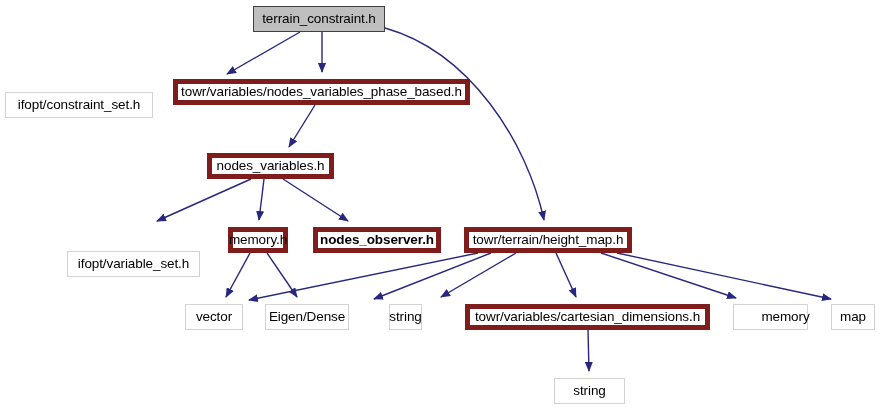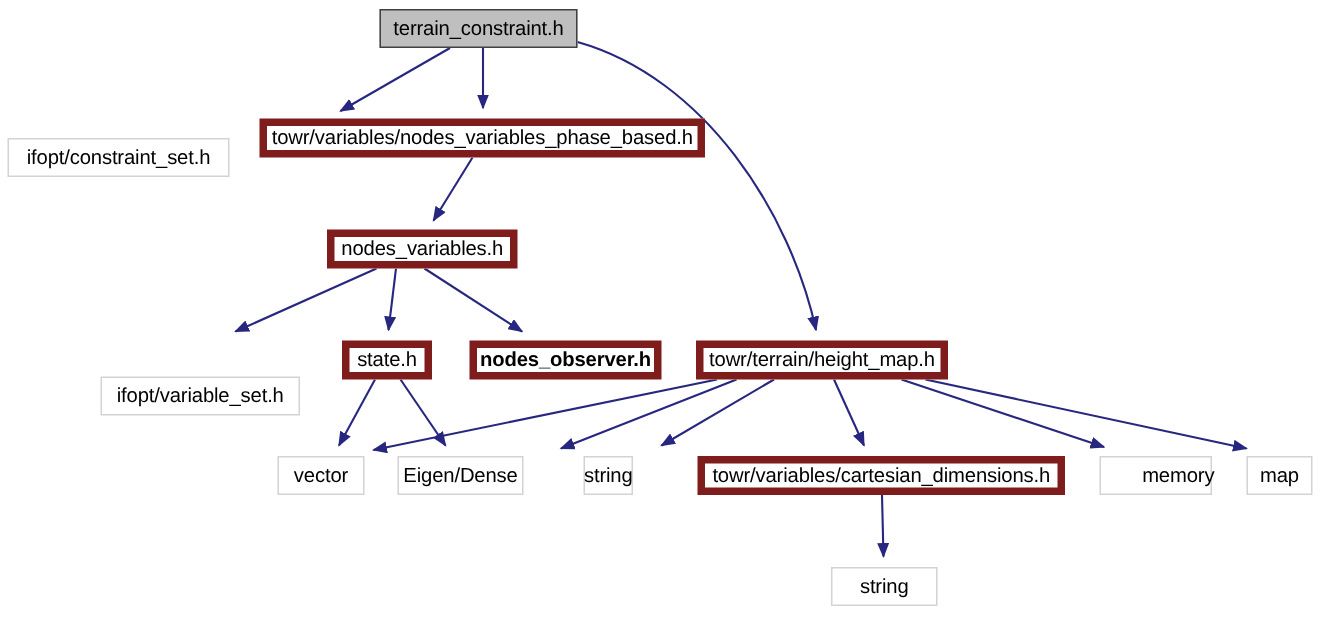--- a/index.html
+++ b/index.html
@@ -91,28 +91,28 @@
   <div id="node-layer">
       <div class="node root" style="left: 253px; top: 6px; width: 132px;">
         <span class="node-label">terrain_constraint.h</span>
       </div>
       <div class="node" style="left: 5px; top: 79px; width: 148px; margin-top: 13px;">
         <span class="node-label">ifopt/constraint_set.h</span>
       </div>
       <div class="node solid" style="left: 173px; top: 79px; width: 297px;">
         <span class="node-label">towr/variables/nodes_variables_phase_based.h</span>
       </div>
-      <div class="node solid" style="left: 218px; top: 153px; width: 127px;">
+      <div class="node solid" style="left: 207px; top: 153px; width: 127px;">
         <span class="node-label">nodes_variables.h</span>
       </div>
       <div class="node" style="left: 67px; top: 227px; width: 133px; margin-top: 24px;">
         <span class="node-label">ifopt/variable_set.h</span>
       </div>
       <div class="node solid" style="left: 228px; top: 227px; width: 60px;">
-        <span class="node-label">state.h</span>
+        <span class="node-label">memory.h</span>
       </div>
       <div class="node solid" style="left: 313px; top: 227px; width: 128px; font-weight: bold;">
         <span class="node-label">nodes_observer.h</span>
       </div>
       <div class="node solid" style="left: 464px; top: 227px; width: 168px;">
         <span class="node-label">towr/terrain/height_map.h</span>
       </div>
       <div class="node" style="left: 185px; top: 304px; width: 58px;">
         <span class="node-label">vector</span>
       </div>

